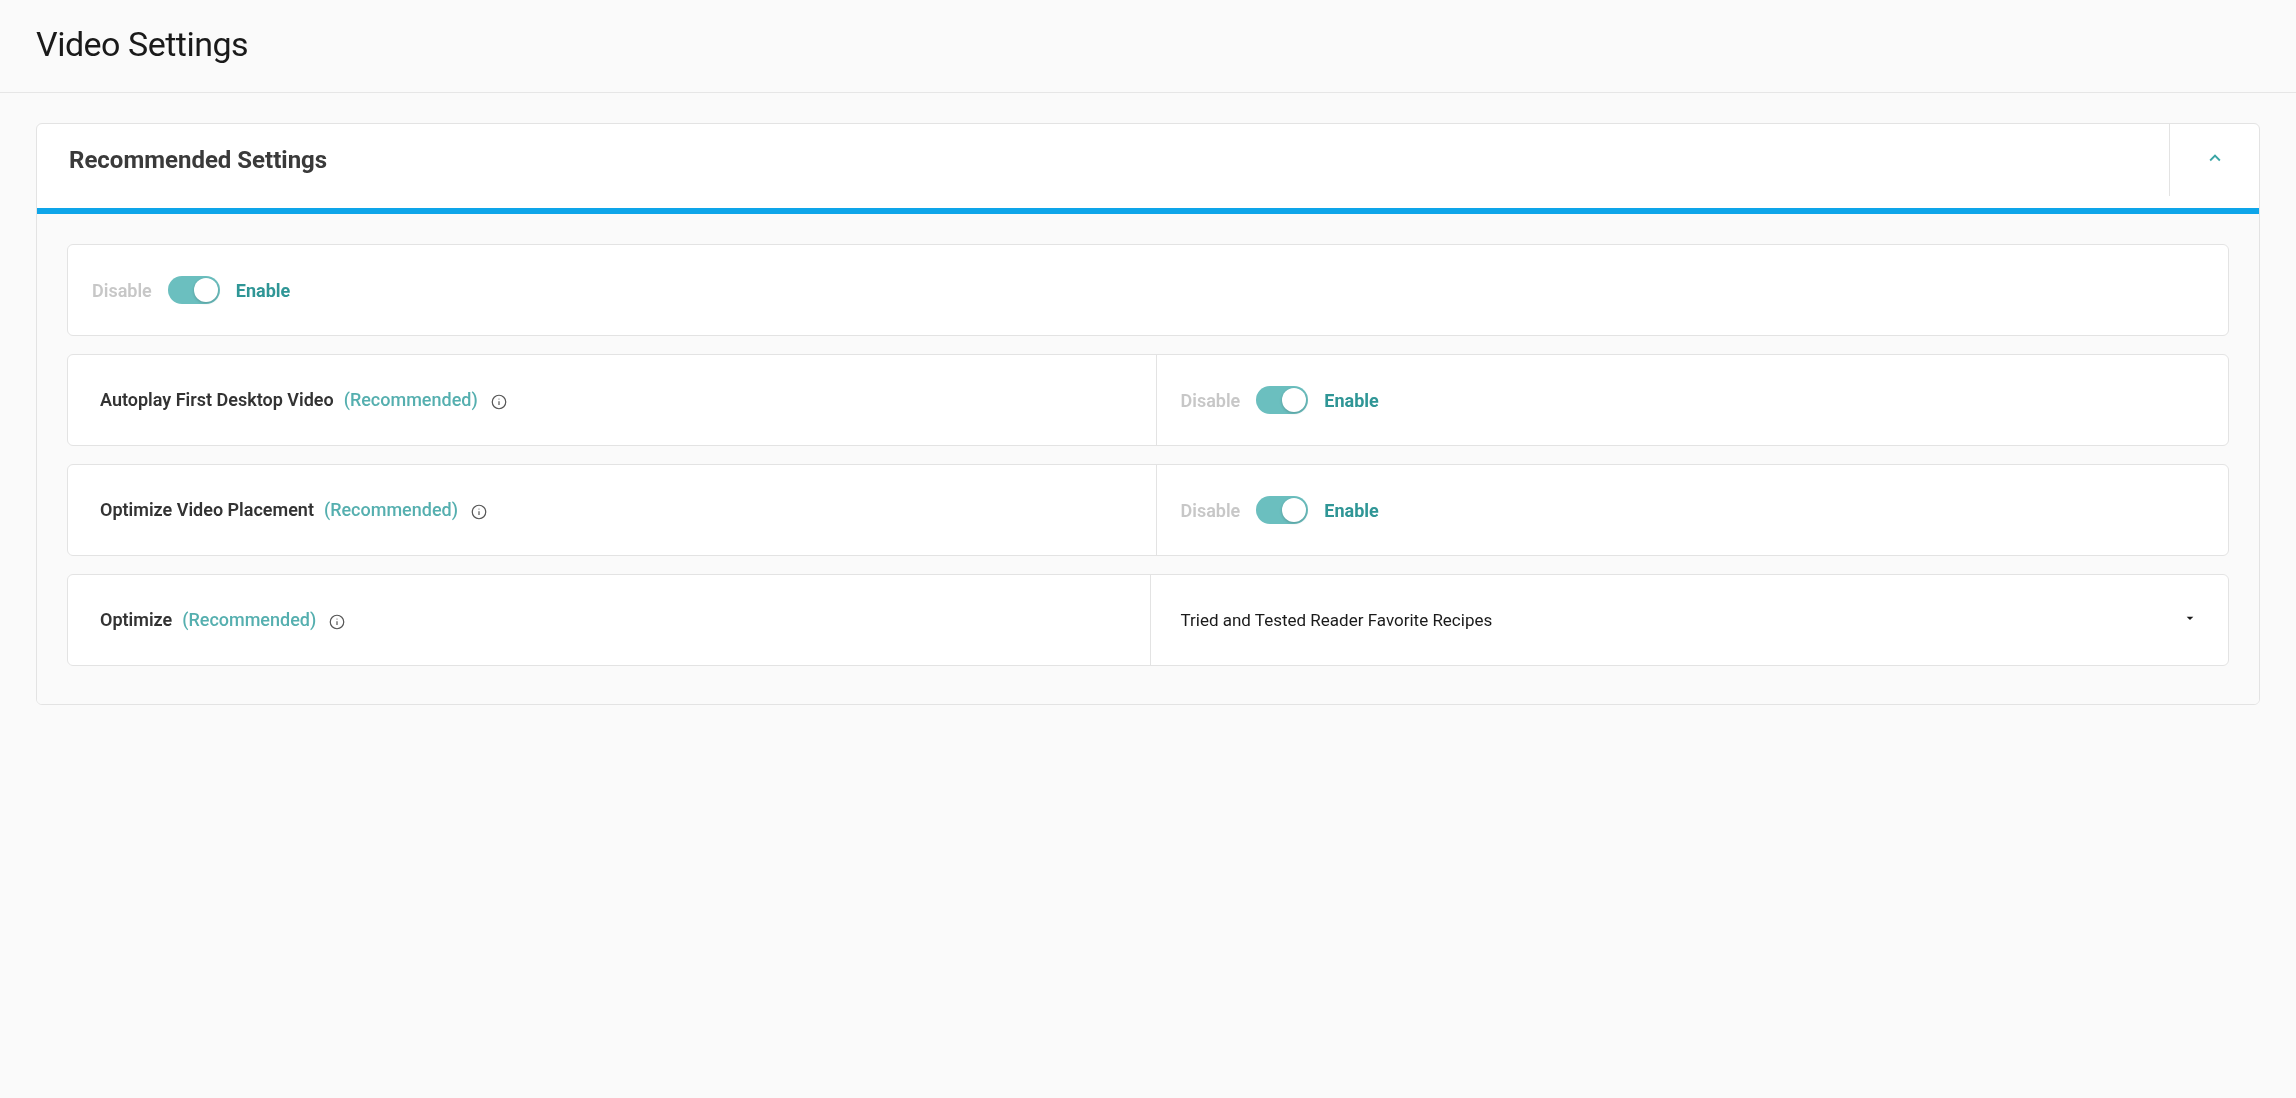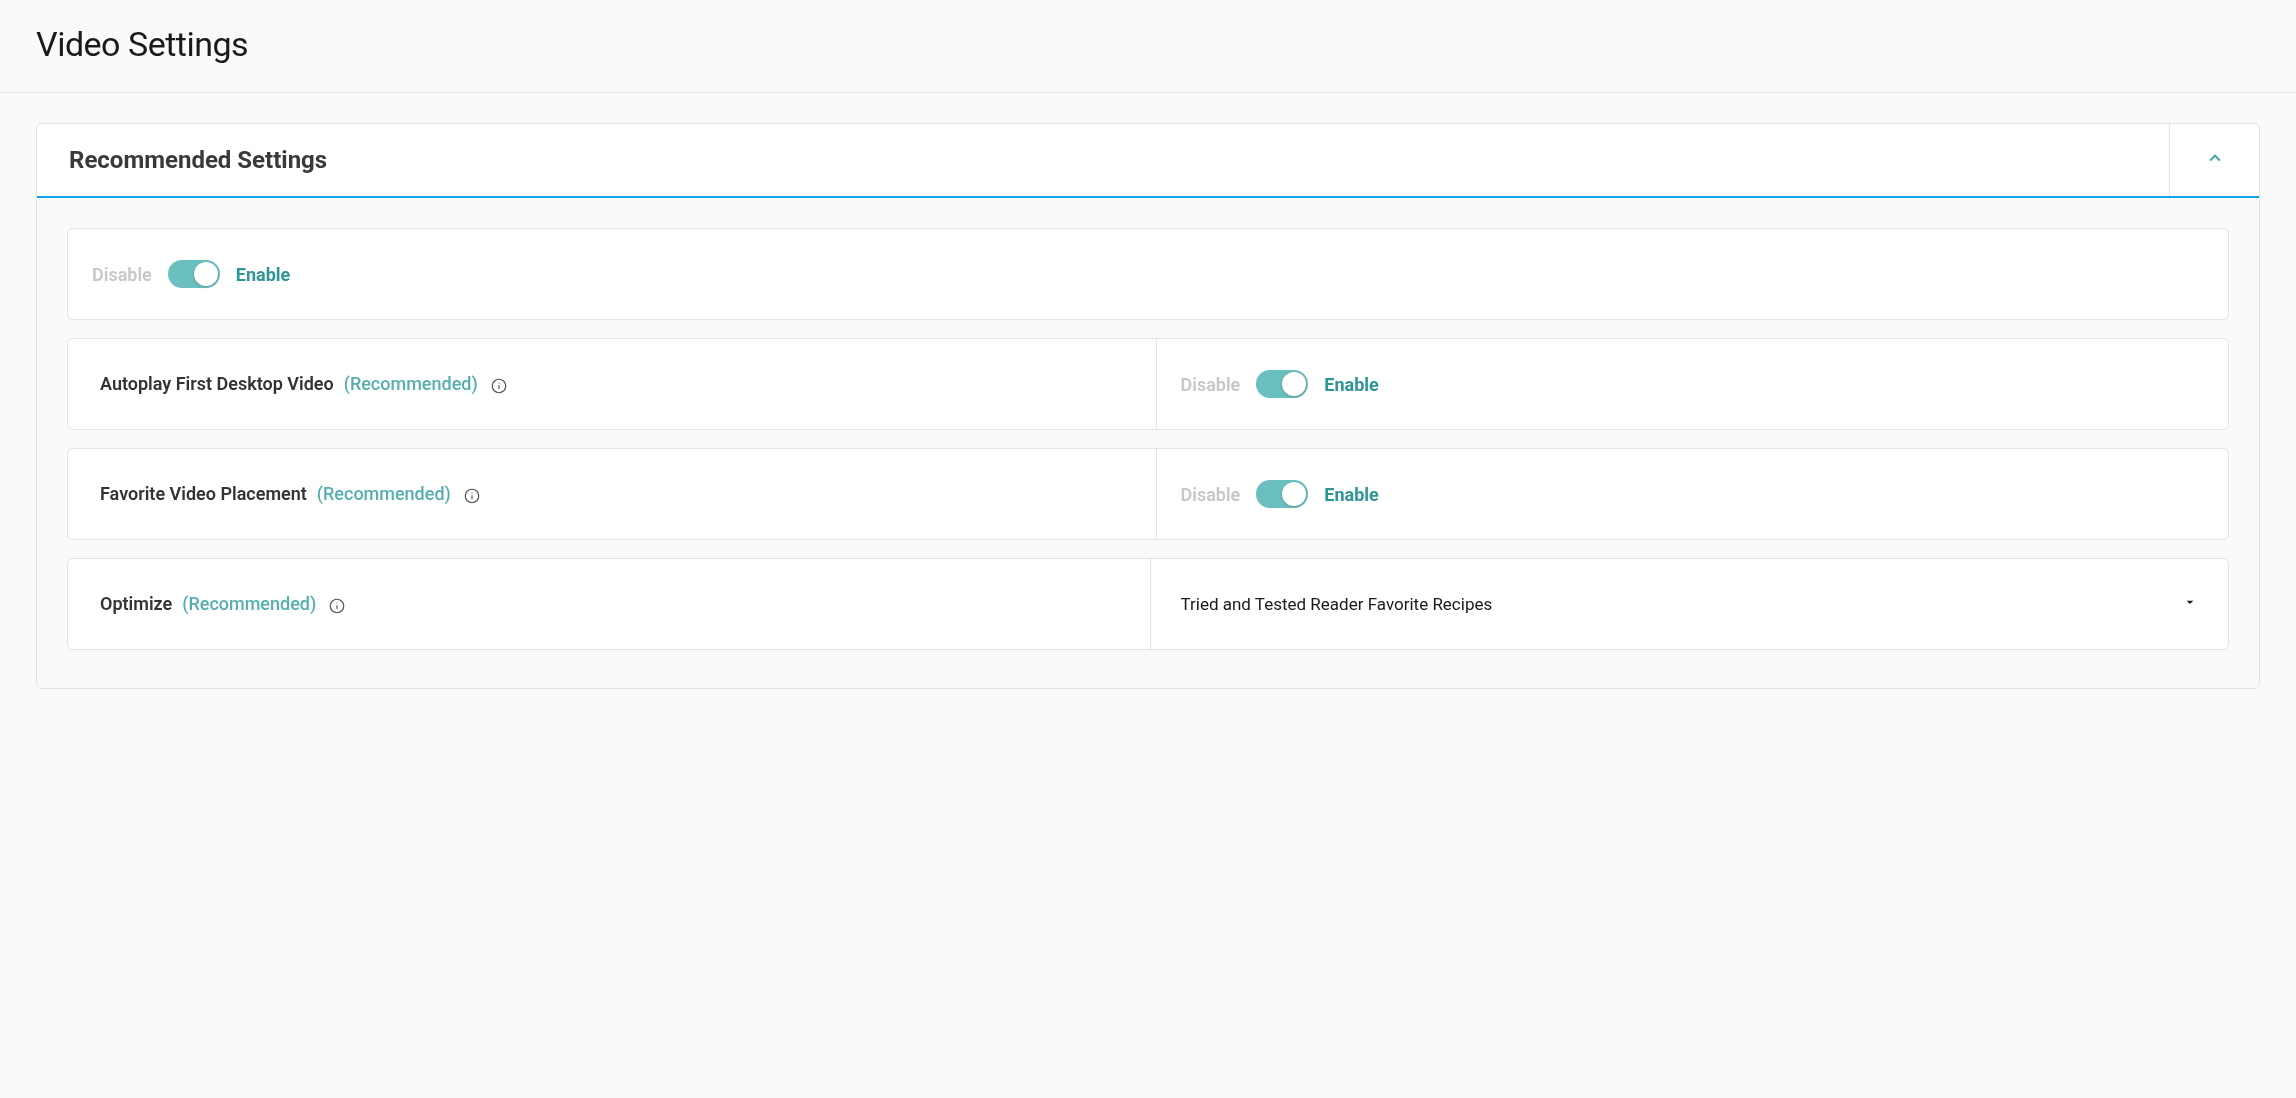--- a/index.html
+++ b/index.html
@@ -30,22 +30,22 @@
     .card {
       background: #ffffff;
       border: 1px solid #e3e3e3;
       border-radius: 6px;
       overflow: hidden;
     }
     .card-header {
       display: flex;
       align-items: center;
       justify-content: space-between;
-      padding: 0 0 0 0;
-      border-bottom: 2px solid #0ea5e9;
+      padding: 0 0 12px 0;
+      border-bottom: 6px solid #0ea5e9;
     }
     .card-header-title-wrap {
       flex: 1;
       padding: 22px 32px 22px 32px;
     }
     .card-header-title {
       font-size: 24px;
       font-weight: 700;
       color: #3a3a3a;
     }
@@ -216,21 +216,21 @@
           <div class="toggle-switch">
             <div class="toggle-knob"></div>
           </div>
           <span class="toggle-label-on">Enable</span>
         </div>
       </div>
 
       <div class="setting-row">
         <div class="setting-left">
           <div>
-            <span class="setting-label">Favorite Video Placement</span>
+            <span class="setting-label">Optimize Video Placement</span>
             <span class="recommended">(Recommended)</span>
             <span class="info-icon">
               <svg viewBox="0 0 24 24" fill="none" stroke="currentColor" stroke-width="1.6">
                   <circle cx="12" cy="12" r="9"></circle>
                   <line x1="12" y1="11" x2="12" y2="16"></line>
                   <circle cx="12" cy="8" r="0.8" fill="currentColor" stroke="none"></circle>
                 </svg>
             </span>
           </div>
         </div>

